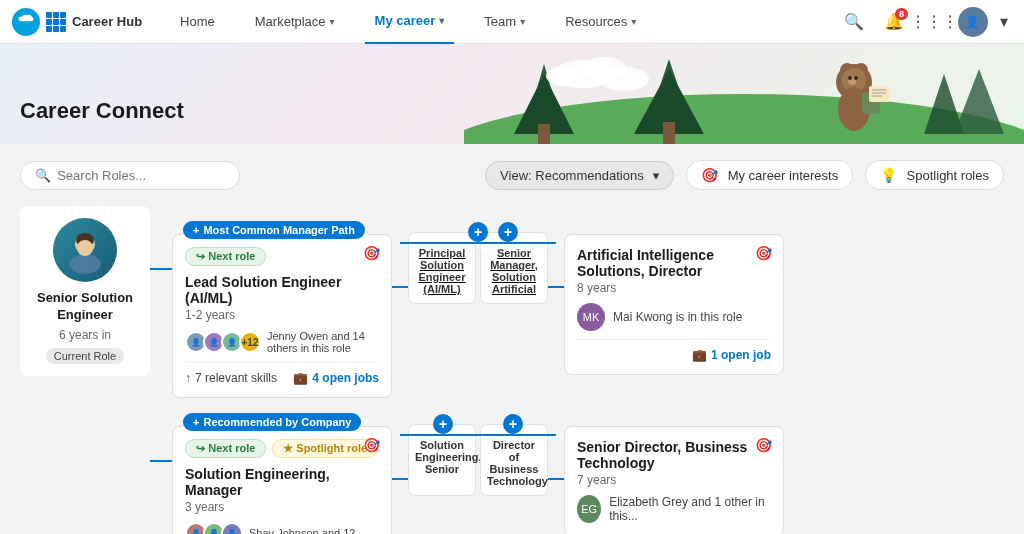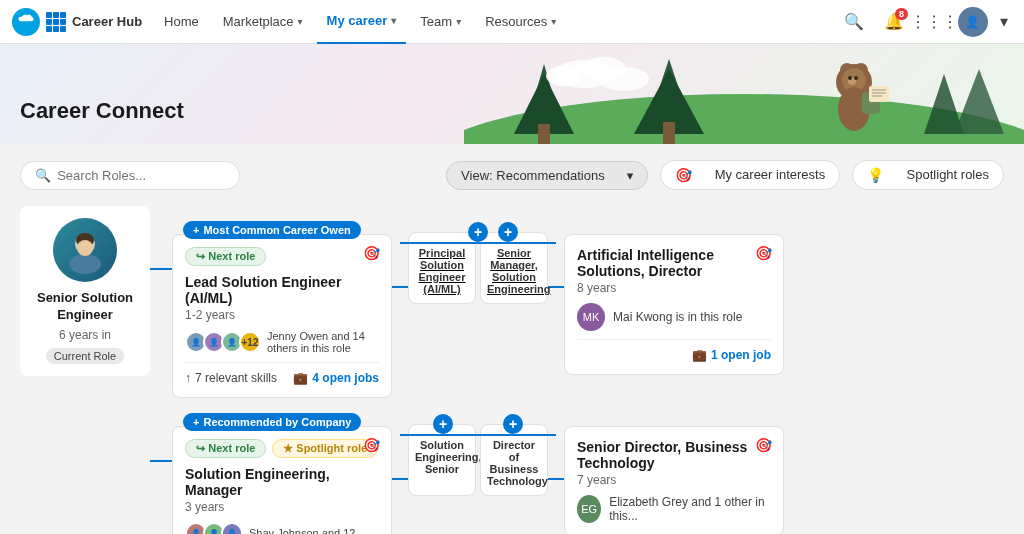--- a/index.html
+++ b/index.html
@@ -2,21 +2,21 @@
 <html><head>
   <meta charset="utf-8">
   <style>
     * { box-sizing: border-box; margin: 0; padding: 0; }
     body { font-family: 'Salesforce Sans', Arial, sans-serif; font-size: 13px; background: #f3f3f3; overflow: hidden; width: 1024px; height: 534px; }
 
     
     .nav {
       display: flex; align-items: center; height: 44px;
       background: #fff; border-bottom: 1px solid #ddd;
-      padding: 0 12px; gap: 4px; position: relative; z-index: 10;
+      padding: 0 12px; gap: 20px; position: relative; z-index: 10;
     }
     .nav-logo { display: flex; align-items: center; gap: 6px; margin-right: 8px; }
     .nav-logo-sf { width: 28px; height: 28px; background: #00A1E0; border-radius: 50%; display: flex; align-items: center; justify-content: center; }
     .nav-logo-sf svg { width: 18px; height: 18px; fill: white; }
     .nav-logo-grid { display: grid; grid-template-columns: repeat(3,6px); grid-template-rows: repeat(3,6px); gap: 1px; }
     .nav-logo-grid span { width:6px; height:6px; background:#0176d3; border-radius:1px; }
     .nav-app-name { font-size: 13px; font-weight: 600; color: #333; }
     .nav-item { padding: 0 10px; height: 44px; display: flex; align-items: center; gap: 4px; font-size: 13px; color: #444; cursor: pointer; position: relative; text-decoration: none; }
     .nav-item.active { color: #0176d3; font-weight: 600; border-bottom: 2px solid #0176d3; }
     .nav-item .chevron { font-size: 10px; color: #666; }
@@ -36,21 +36,21 @@
     .hero-scene { position: absolute; right: 0; bottom: 0; width: 560px; height: 100px; }
 
     
     .main { padding: 16px 20px; overflow: hidden; }
 
     
     .toolbar { display: flex; align-items: center; gap: 12px; margin-bottom: 16px; }
     .search-box { display: flex; align-items: center; gap: 6px; background: white; border: 1px solid #ddd; border-radius: 20px; padding: 6px 14px; width: 220px; }
     .search-box input { border: none; outline: none; font-size: 13px; color: #666; width: 170px; background: transparent; }
     .toolbar-spacer { flex: 1; }
-    .toolbar-btn { display: flex; gap: 22px; padding: 6px 14px; border-radius: 20px; font-size: 13px; cursor: pointer; border: 1px solid #ddd; background: white; color: #333; }
+    .toolbar-btn { display: flex; align-items: center; gap: 9px; padding: 6px 14px; border-radius: 20px; font-size: 13px; cursor: pointer; border: 1px solid #ddd; background: white; color: #333; }
     .toolbar-btn.view-btn { background: #e8e8e8; border-color: #ccc; }
     .toolbar-btn.interest-btn { background: white; border-color: #ddd; color: #333; }
     .toolbar-btn.spotlight-btn { background: white; border-color: #ddd; color: #333; }
     .toolbar-btn .btn-icon { font-size: 14px; }
 
     
     .current-role-card {
       width: 130px; min-width: 130px; display: flex; flex-direction: column; align-items: center;
       padding: 12px 8px; background: white; border-radius: 8px; margin-right: 0;
       text-align: center;
@@ -242,21 +242,21 @@
 
       <div style="display:flex; align-items:flex-start; margin-bottom:10px;">
         <div style="display:flex; align-items:center; margin-top:52px;">
           <div style="width:22px; height:2px; background:#0176d3;"></div>
         </div>
 
         <div class="next-role-card" style="position:relative; margin-top:18px;">
           <div class="card-badges">
             <div class="badge badge-blue">
               <span>+</span>
-              <span>Most Common Career Owen</span>
+              <span>Most Common Manager Path</span>
             </div>
           </div>
           <div class="sub-badges">
             <div class="sub-badge sub-badge-green">
               <span>↪</span>
               <span>Next role</span>
             </div>
           </div>
           <span class="card-target-icon">🎯</span>
           <div class="card-title">Lead Solution Engineer (AI/ML)</div>
@@ -290,21 +290,21 @@
             <div style="position:absolute;top:-10px;left:50%;transform:translateX(-50%);width:20px;height:20px;background:#0176d3;border-radius:50%;color:white;display:flex;align-items:center;justify-content:center;font-weight:700;font-size:14px;z-index:2;">+</div>
             <div style="position:absolute;top:10px;left:-8px;right:-8px;height:2px;background:#0176d3;"></div>
             <div style="position:absolute;top:-10px;right:50%;transform:translateX(50%);margin-right:60px;">
               <div style="width:20px;height:20px;background:#0176d3;border-radius:50%;color:white;display:flex;align-items:center;justify-content:center;font-weight:700;font-size:14px;position:absolute;left:80px;top:0;">+</div>
             </div>
             <div style="display:flex;gap:4px;text-decoration:underline;">
               <div style="background:white;border:1px solid #e0e0e0;border-radius:8px;padding:8px 6px;width:68px;text-align:center;font-size:11px;font-weight:600;color:#333;padding-top:14px;">
                 <span>Principal Solution Engineer (AI/ML)</span>
               </div>
               <div style="background:white;border:1px solid #e0e0e0;border-radius:8px;padding:8px 6px;width:68px;text-align:center;font-size:11px;font-weight:600;color:#333;padding-top:14px;">
-                <span>Senior Manager, Solution Engineering</span>
+                <span>Senior Manager, Solution Artificial</span>
               </div>
             </div>
           </div>
         </div>
 
         <div style="width:16px; height:2px; background:#0176d3; margin-top:70px;"></div>
 
         <div class="far-card" style="margin-top:18px;">
           <span class="card-target-icon">🎯</span>
           <div class="card-title">Artificial Intelligence Solutions,  Director</div>

